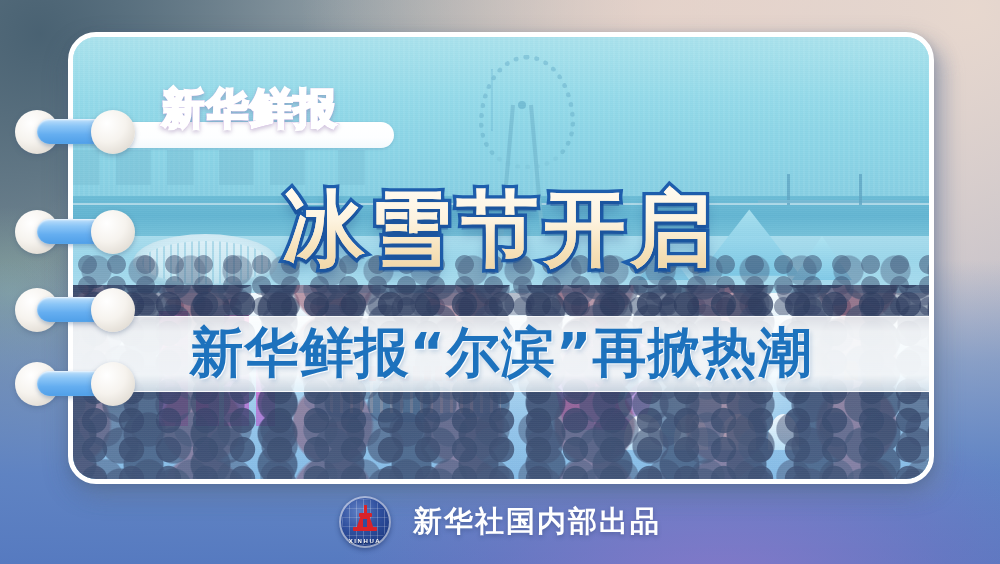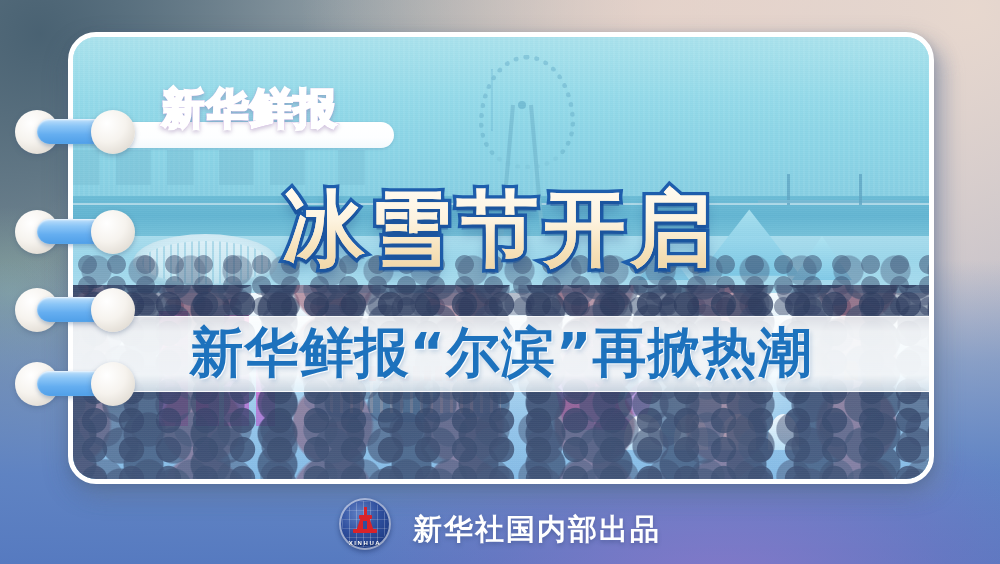--- a/index.html
+++ b/index.html
@@ -339,21 +339,21 @@
     box-shadow:inset 0 1px 2px rgba(255,255,255,.75), 0 2px 4px rgba(50,90,140,.35);
   }
   #ring-1{left:15px;top:110px;}
   #ring-2{left:15px;top:210px;}
   #ring-3{left:15px;top:288px;}
   #ring-4{left:15px;top:362px;}
 
   
   #footer{
     position:absolute;left:0;right:0;top:494px;height:56px;
-    display:flex;align-items:flex-end;justify-content:center;gap:22px;
+    display:flex;align-items:center;justify-content:center;gap:22px;
   }
   #xinhua-logo{
     position:relative;width:52px;height:52px;border-radius:50%;
     background:radial-gradient(circle at 38% 30%,#5f7fc4 0%,#2f4f9e 42%,#1d3a82 78%,#16306e 100%);
     box-shadow:0 2px 5px rgba(20,40,90,.45), inset 0 0 0 2px rgba(255,255,255,.55);
     overflow:hidden;
   }
   #xinhua-logo .grid{
     position:absolute;inset:3px;border-radius:50%;
     background:

